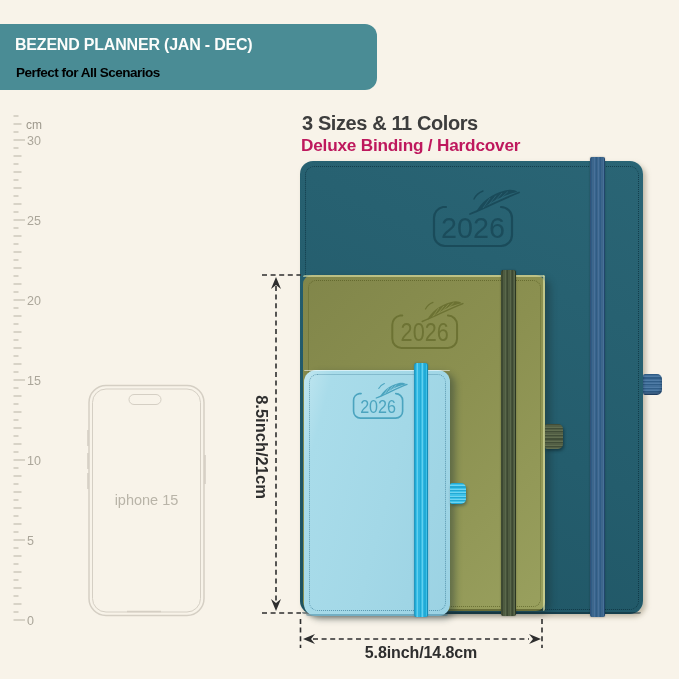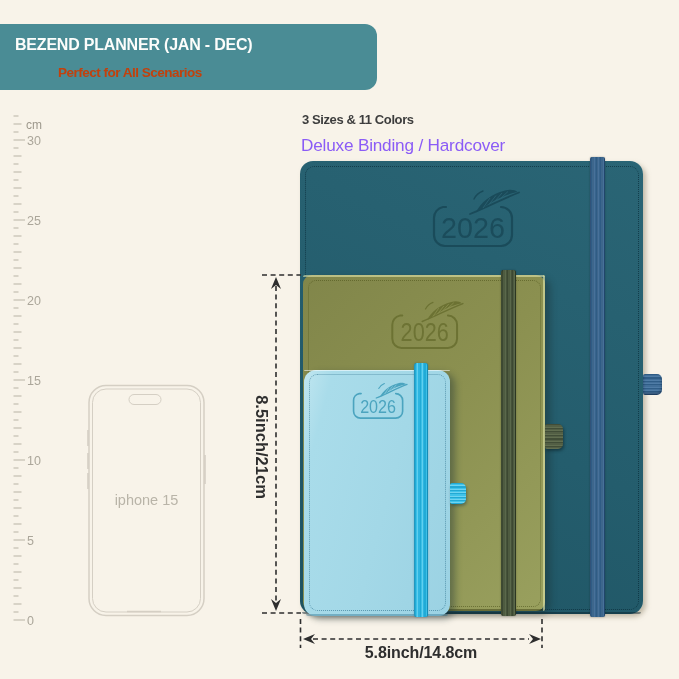--- a/index.html
+++ b/index.html
@@ -7,25 +7,25 @@
          font-family:"Liberation Sans", sans-serif; }
   .abs { position:absolute; }
 </style>
 </head>
 <body>
 
 <div class="abs" style="left:0; top:24px; width:377px; height:66px; background:#4a8c95; border-radius:0 12px 12px 0;"></div>
 
 <div class="abs" style="left:15px; top:35.5px; width:365px; font-size:16px; font-weight:bold; color:#fcfdfb; letter-spacing:-0.2px; white-space:nowrap;">BEZEND PLANNER (JAN - DEC)</div>
 
-<div class="abs" style="left:16px; top:65px; font-size:13.5px; font-weight:bold; color:#c2410c; letter-spacing:-0.5px;margin-left:42px;">Perfect for All Scenarios</div>
-
-<div class="abs" style="left:302px; top:111.5px; font-size:13px; font-weight:bold; color:#3d3d3d; letter-spacing:-0.4px; white-space:nowrap;">3 Sizes &amp; 11 Colors</div>
-
-<div class="abs" style="left:301px; top:134.8px; font-size:17.2px; font-weight:normal; color:#8b5cf6; letter-spacing:-0.2px; white-space:nowrap;">Deluxe Binding / Hardcover</div>
+<div class="abs" style="left:16px; top:65px; font-size:13.5px; font-weight:bold; color:#000000; letter-spacing:-0.5px;">Perfect for All Scenarios</div>
+
+<div class="abs" style="left:302px; top:111.5px; font-size:20px; font-weight:bold; color:#3d3d3d; letter-spacing:-0.4px; white-space:nowrap;">3 Sizes &amp; 11 Colors</div>
+
+<div class="abs" style="left:301px; top:134.8px; font-size:17.2px; font-weight:bold; color:#be185d; letter-spacing:-0.2px; white-space:nowrap;">Deluxe Binding / Hardcover</div>
 
 <svg class="abs" style="left:0; top:0;" width="60" height="679" viewBox="0 0 60 679">
   <g stroke="#c3beb1" stroke-width="1.2">
 <line x1="13.5" y1="620.0" x2="25.0" y2="620.0"></line>
 <line x1="13.5" y1="612.0" x2="18.5" y2="612.0"></line>
 <line x1="13.5" y1="604.0" x2="21.5" y2="604.0"></line>
 <line x1="13.5" y1="596.0" x2="18.5" y2="596.0"></line>
 <line x1="13.5" y1="588.0" x2="21.5" y2="588.0"></line>
 <line x1="13.5" y1="580.0" x2="18.5" y2="580.0"></line>
 <line x1="13.5" y1="572.0" x2="21.5" y2="572.0"></line>

